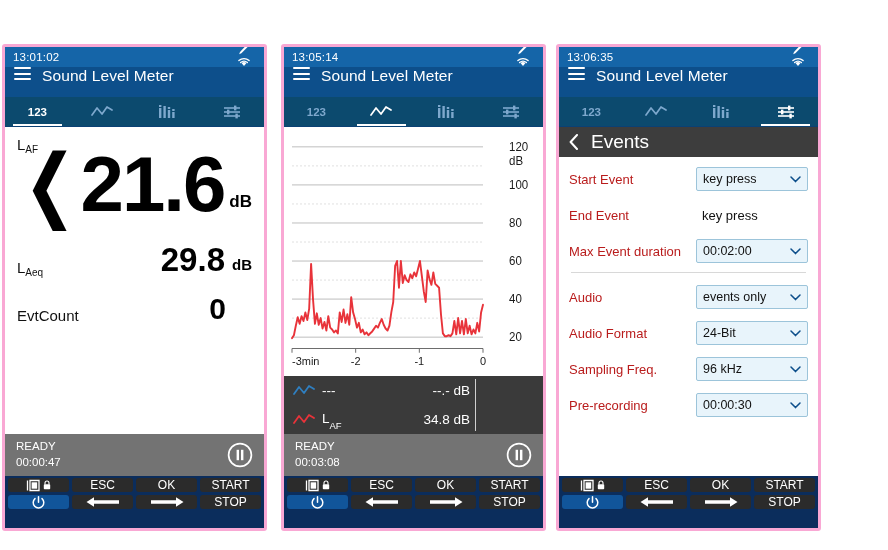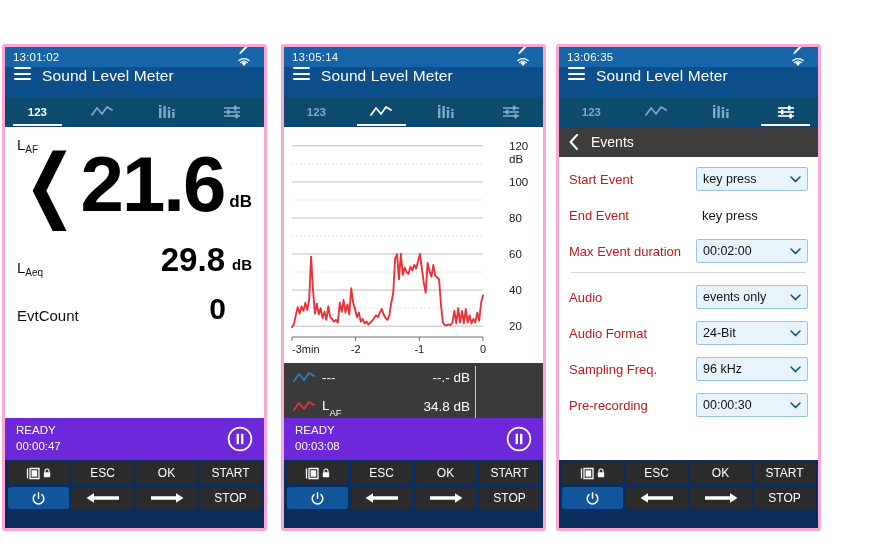--- a/index.html
+++ b/index.html
@@ -178,21 +178,21 @@
 
   
   .subheader {
     flex: 0 0 auto;
     height: 30px;
     background: #3d3d3d;
     display: flex;
     align-items: center;
     padding: 0 10px;
     color: #ffffff;
-    font-size: 14px;
+    font-size: 19px;
   }
   .subheader .back-chev { margin-right: 12px; display: flex; }
   .settings-list { flex: 1 1 auto; background: #ffffff; padding: 7px 10px 0 10px; }
   .setting-row {
     display: flex;
     align-items: center;
     height: 30px;
     margin-bottom: 6px;
   }
   .setting-row .s-label { font-size: 13px; color: #b91c1c; flex: 0 0 auto; }
@@ -216,40 +216,40 @@
     font-size: 13px;
     color: #111;
     padding-left: 6px;
   }
   .sep { height: 1px; background: #d8d8d8; margin: 5px 2px 9px 2px; }
 
   
   .botstatus {
     flex: 0 0 auto;
     height: 42px;
-    background: #6d28d9;
+    background: #737373;
     color: #ffffff;
     display: flex;
     align-items: center;
     padding: 17px 11px;
   }
   .bs-text { font-size: 11.5px; line-height: 1.35; }
   .bs-pause { margin-left: auto; display: flex; }
 
   
   .keypad {
     flex: 0 0 auto;
     background: #0b2d5c;
     padding: 2px 3px 3px 3px;
   }
   .keyrow { display: flex; gap: 3px; margin-bottom: 3px; }
   .keyrow:last-child { margin-bottom: 16px; }
   .key {
     flex: 1 1 0;
-    height: 22px;
+    height: 14px;
     background: #2b2b2b;
     color: #ffffff;
     border-radius: 3px;
     display: flex;
     align-items: center;
     justify-content: center;
     font-size: 12px;
     font-weight: 500;
   }
   .key.power { background: #11559a; }

